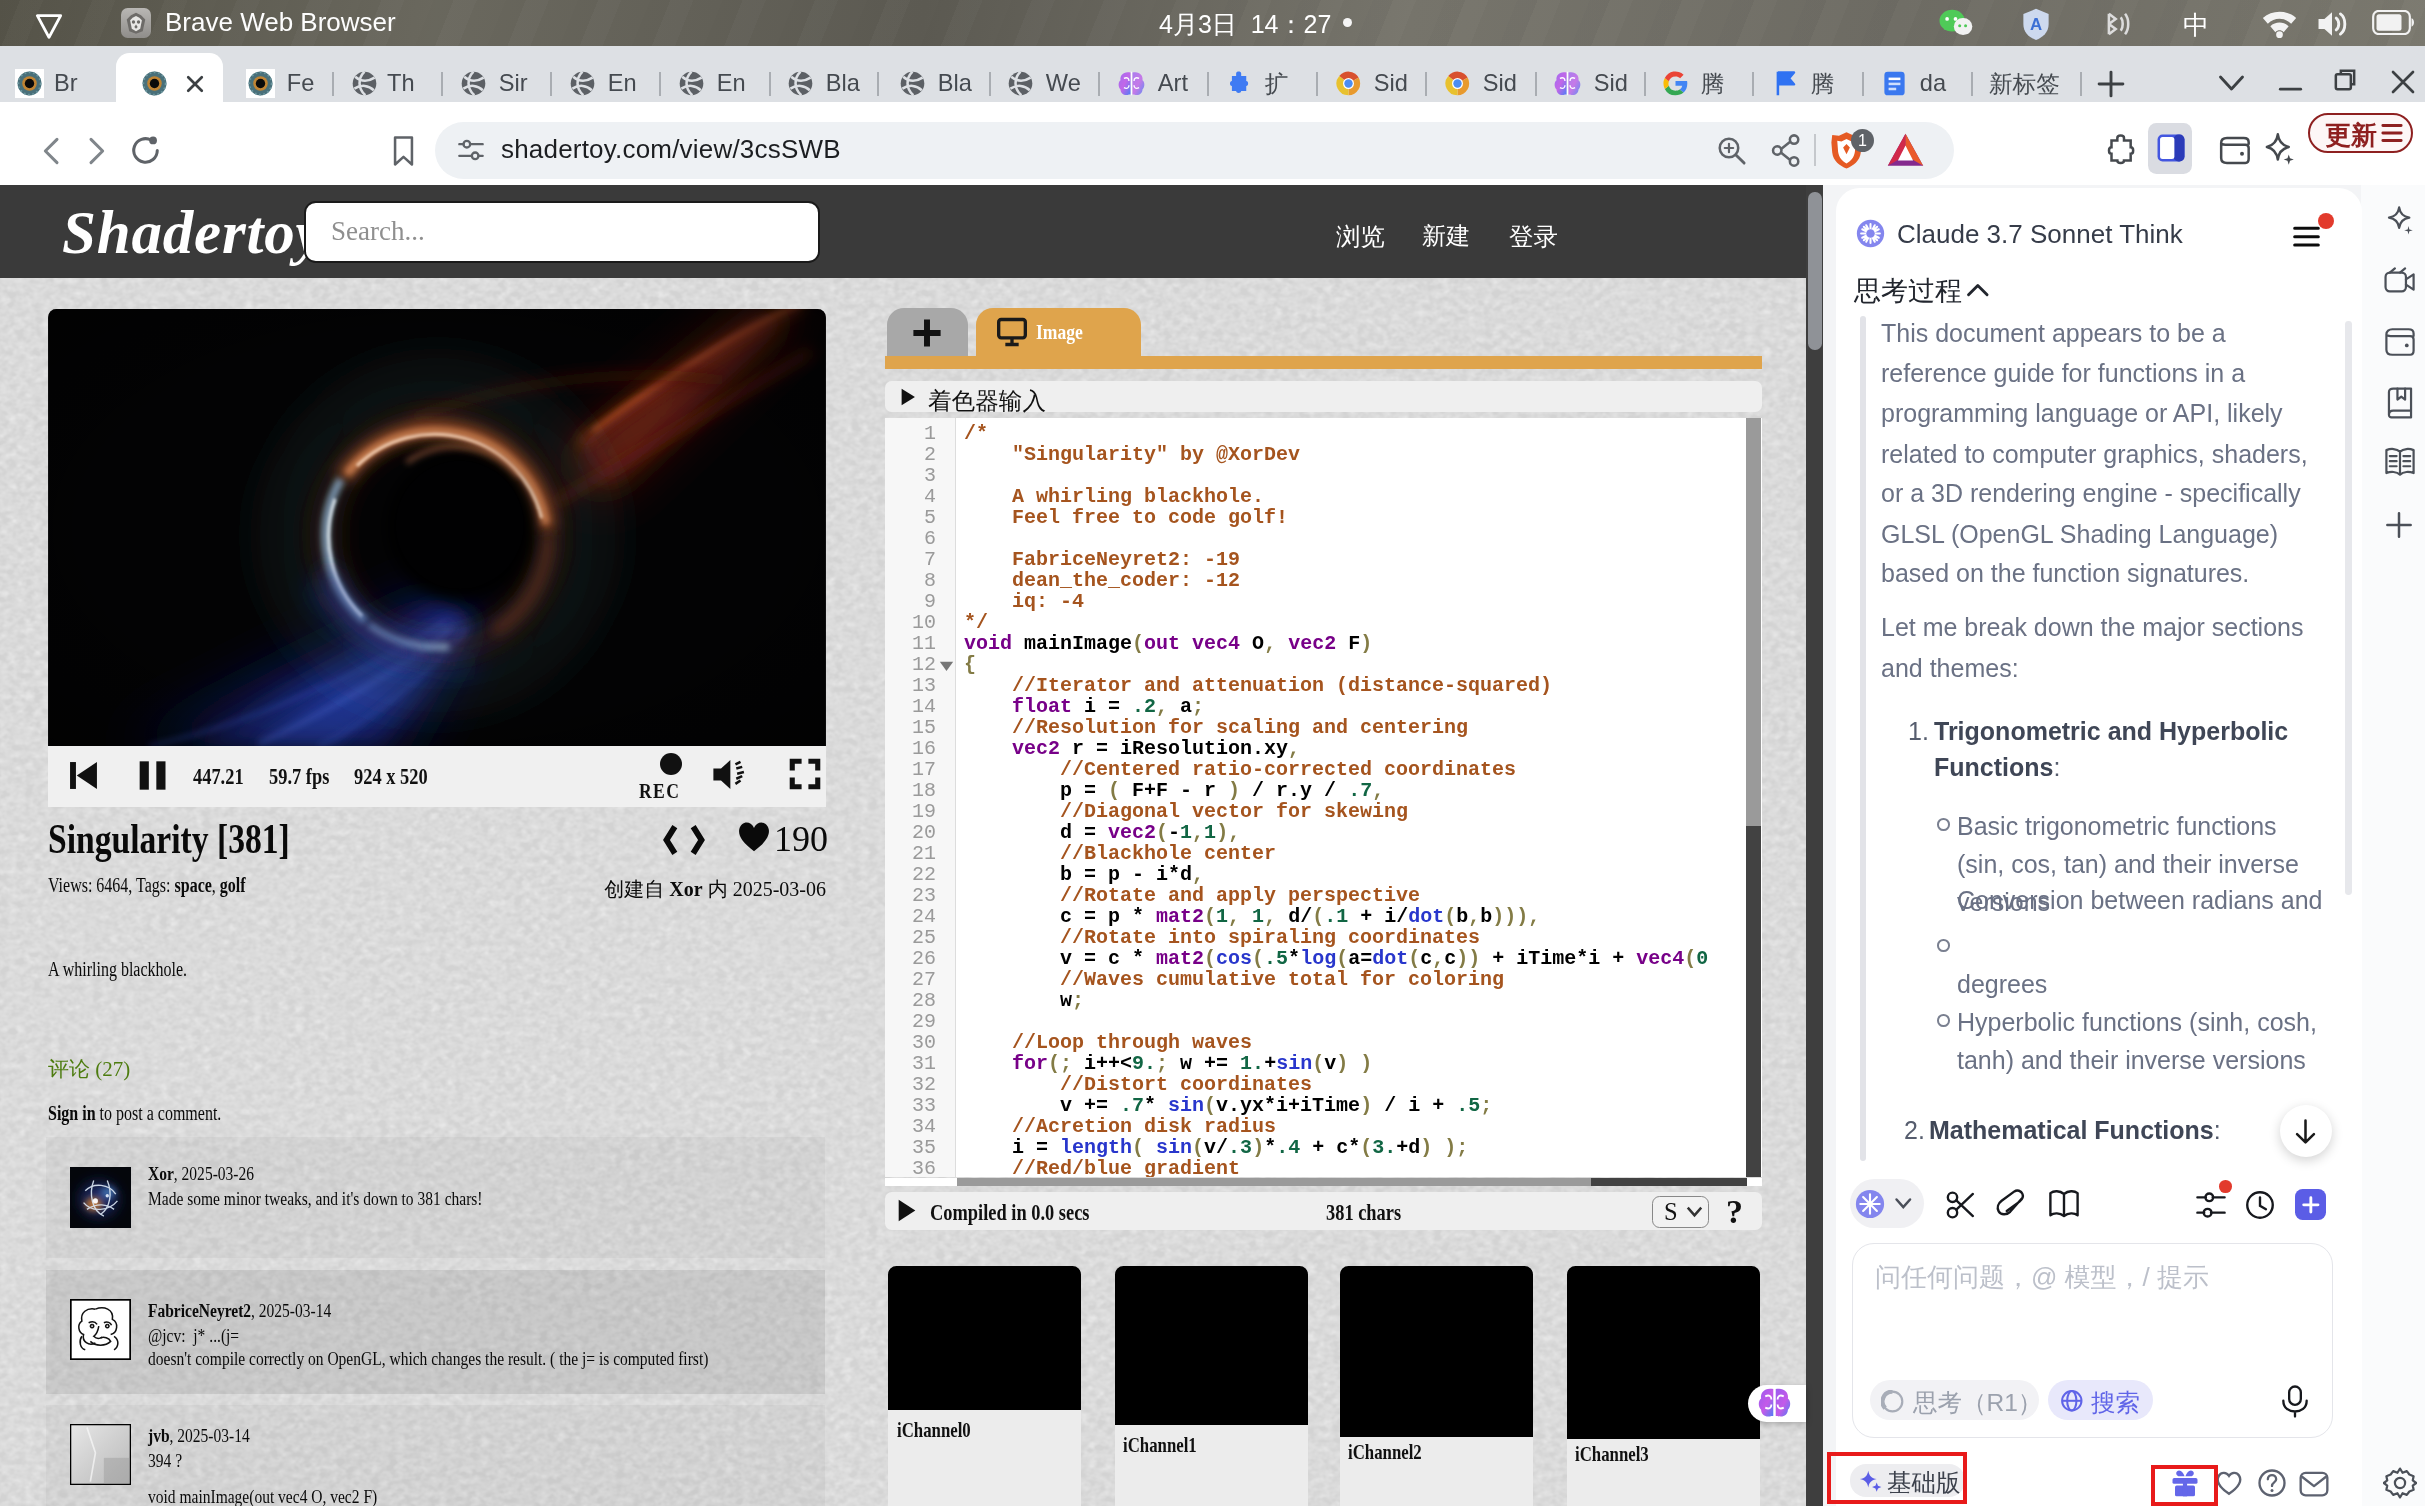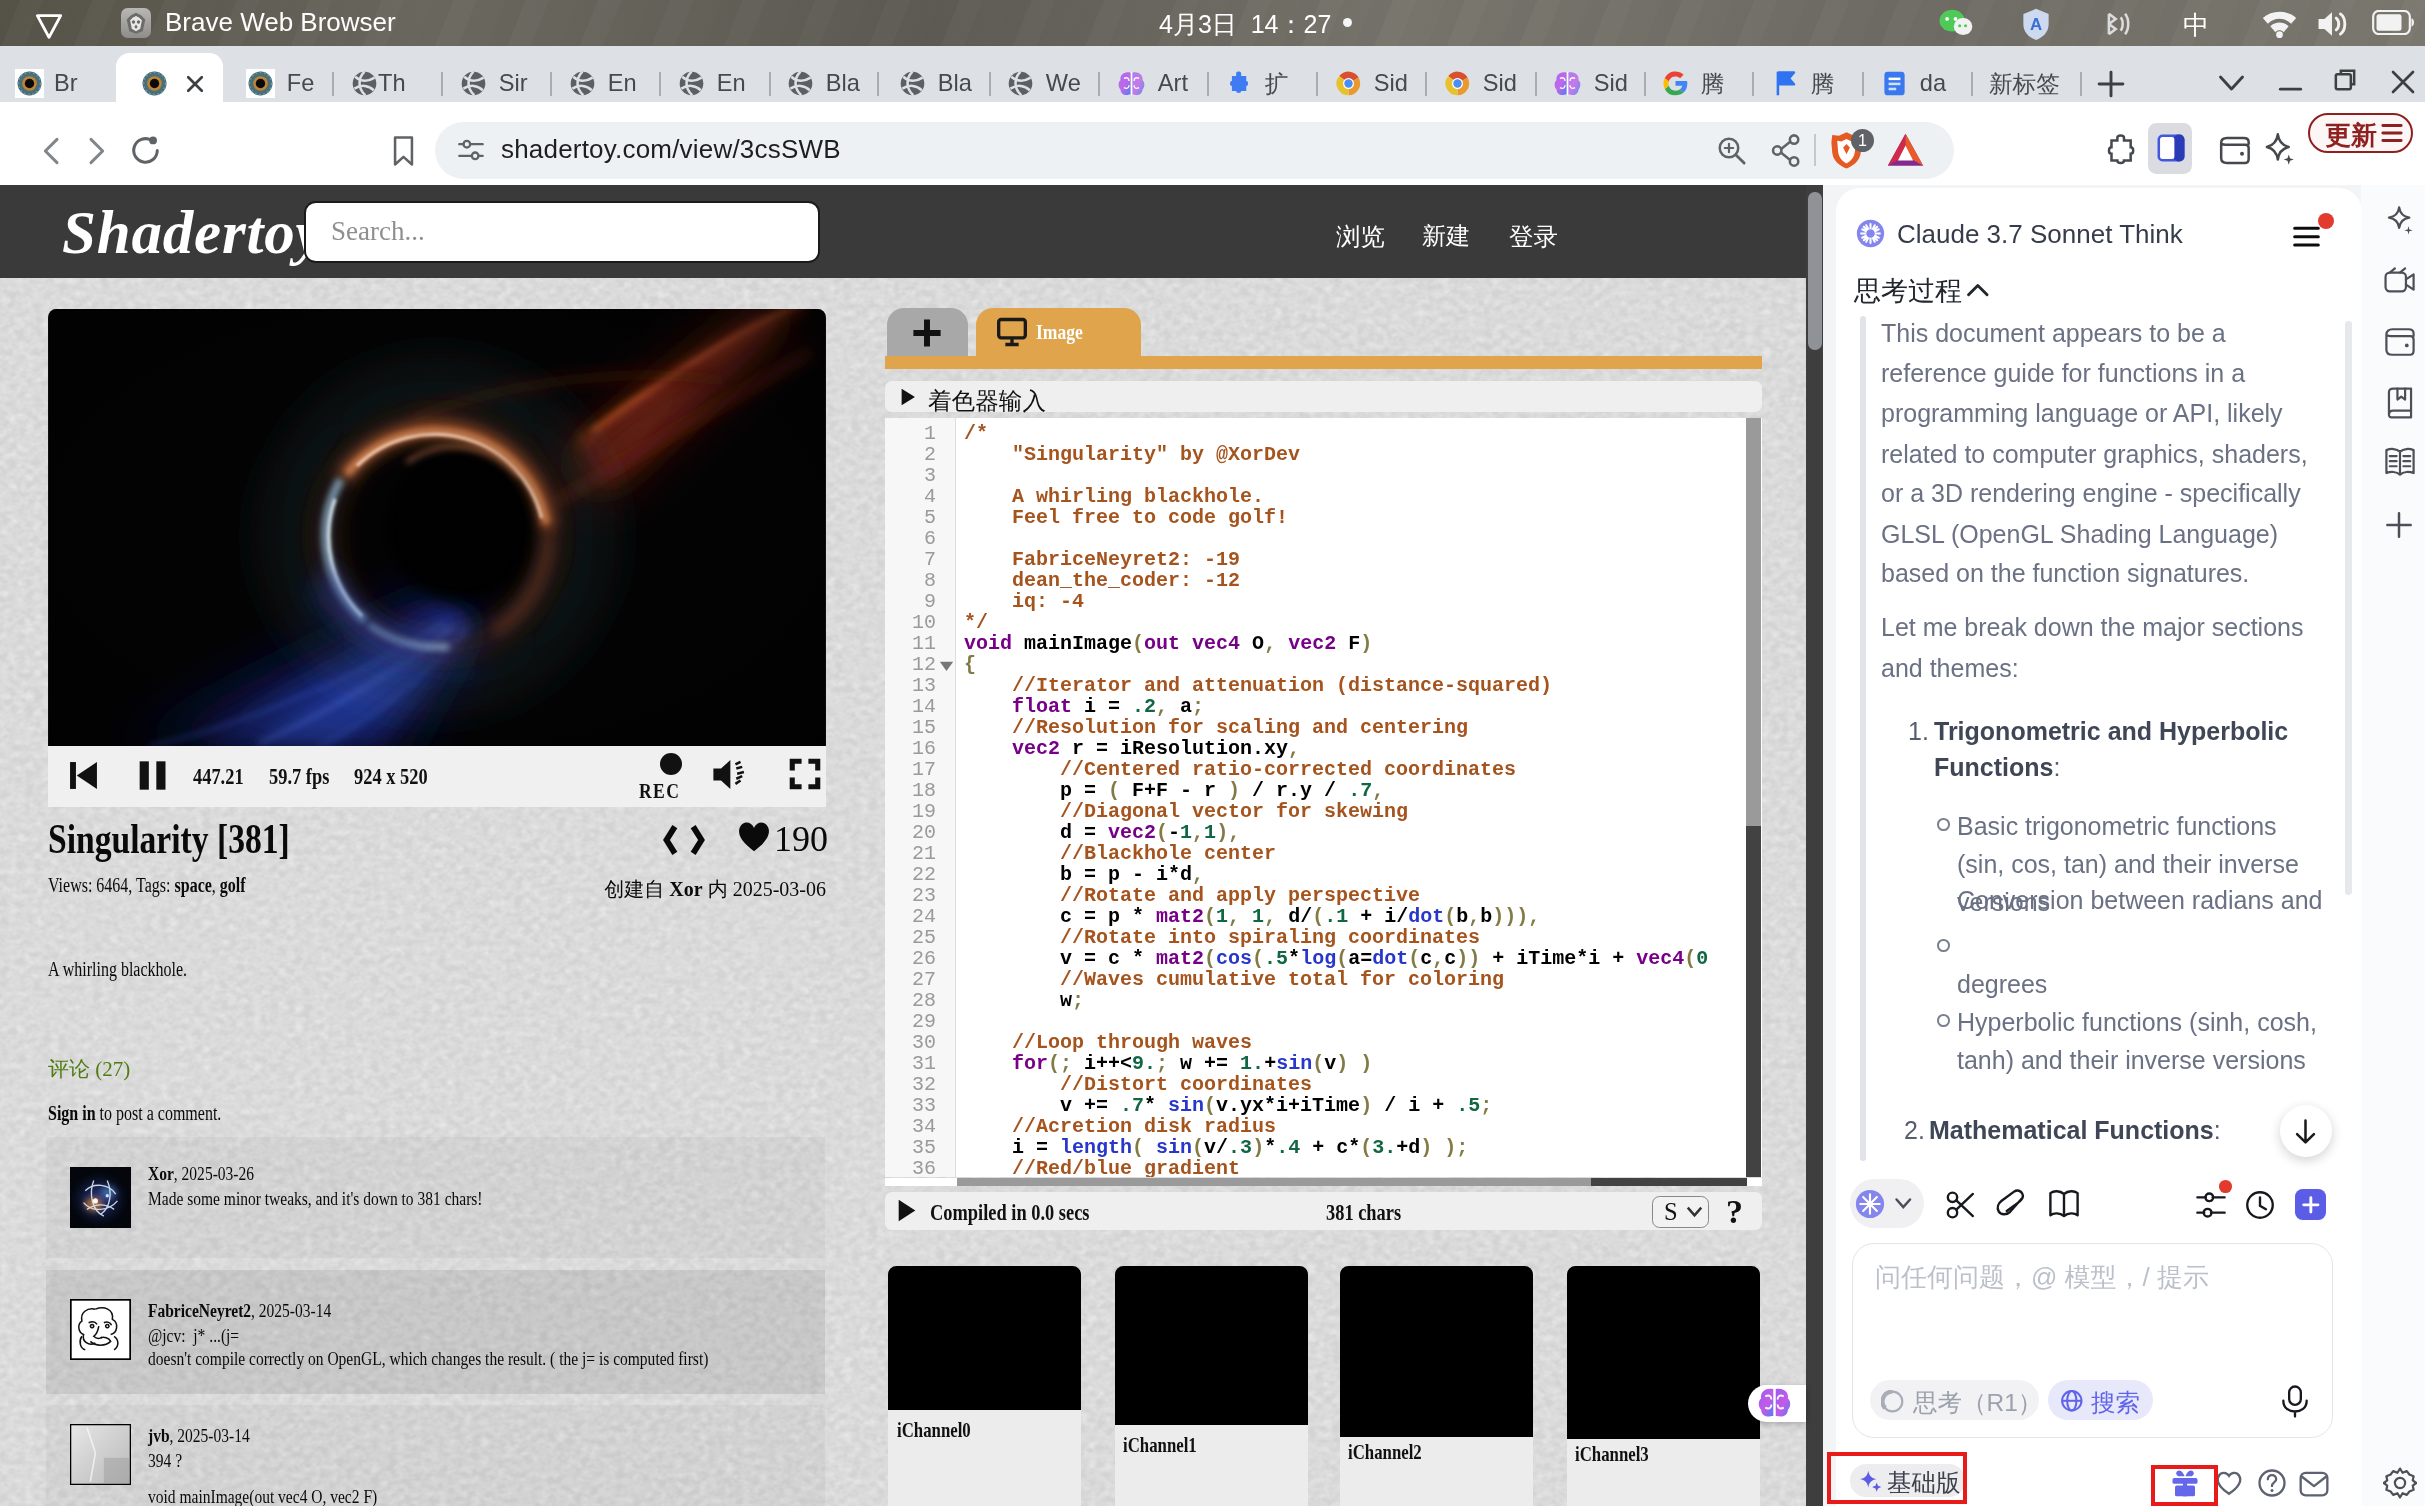--- a/index.html
+++ b/index.html
@@ -114,21 +114,21 @@
       <svg width="29" height="29" viewBox="0 0 34 34" style="flex:0 0 auto">
         <rect x="0" y="0" width="34" height="34" fill="#fff"></rect>
         <circle cx="17" cy="17" r="14" fill="#49707a"></circle>
         <circle cx="17" cy="17" r="13" fill="none" stroke="#6d98a0" stroke-width="2" stroke-dasharray="2 3"></circle>
         <circle cx="17" cy="17" r="8.5" fill="#c08434"></circle>
         <circle cx="17" cy="17" r="5.5" fill="#0a0a0a"></circle>
       </svg>
       <span>Fe</span>
     </div>
 <div class="tabdiv abs" style="left:332px"></div>
-<div class="tab abs" style="left:351px;width:89px;gap:0;">
+<div class="tab abs" style="left:351px;width:89px;gap:9px;">
       <svg width="27" height="27" viewBox="0 0 32 32" style="flex:0 0 auto">
         <circle cx="16" cy="16" r="14" fill="#5c6065"></circle>
         <path d="M16 2 A14 14 0 0 0 16 30 A20 22 0 0 1 16 2" fill="none"></path>
         <path d="M5 8 C12 14 20 14 28 9 M4 22 C12 17 21 18 27 24 M16 2 C8 10 8 22 17 30" stroke="#dde0e4" stroke-width="3" fill="none"></path>
       </svg>
       <span>Th</span>
     </div>
 <div class="tabdiv abs" style="left:441px"></div>
 <div class="tab abs" style="left:460px;width:89px;gap:11.8px;">
       <svg width="27" height="27" viewBox="0 0 32 32" style="flex:0 0 auto">

